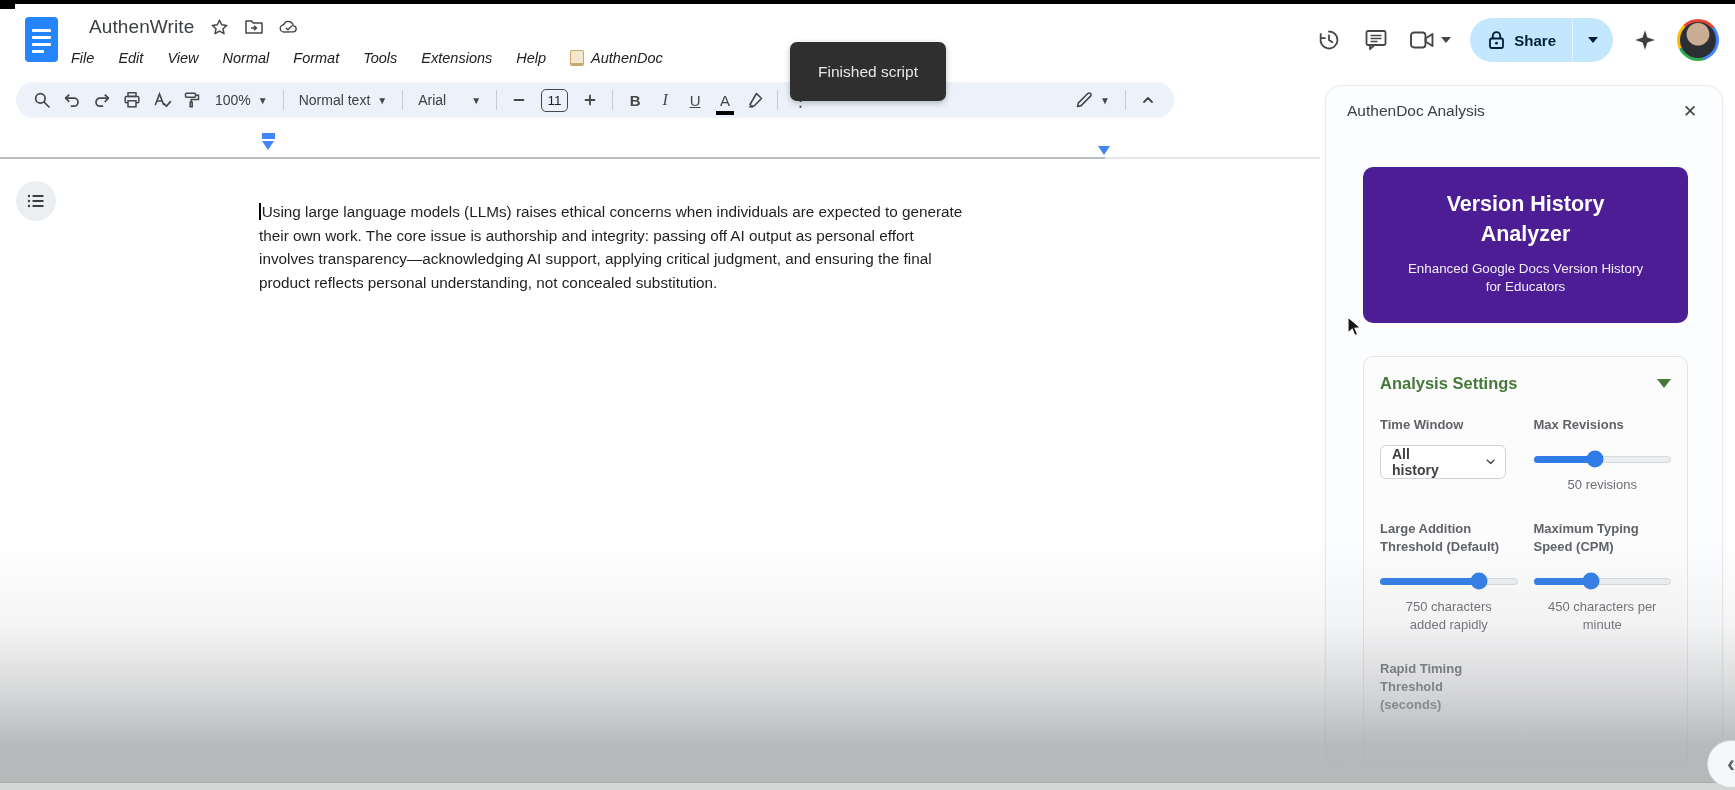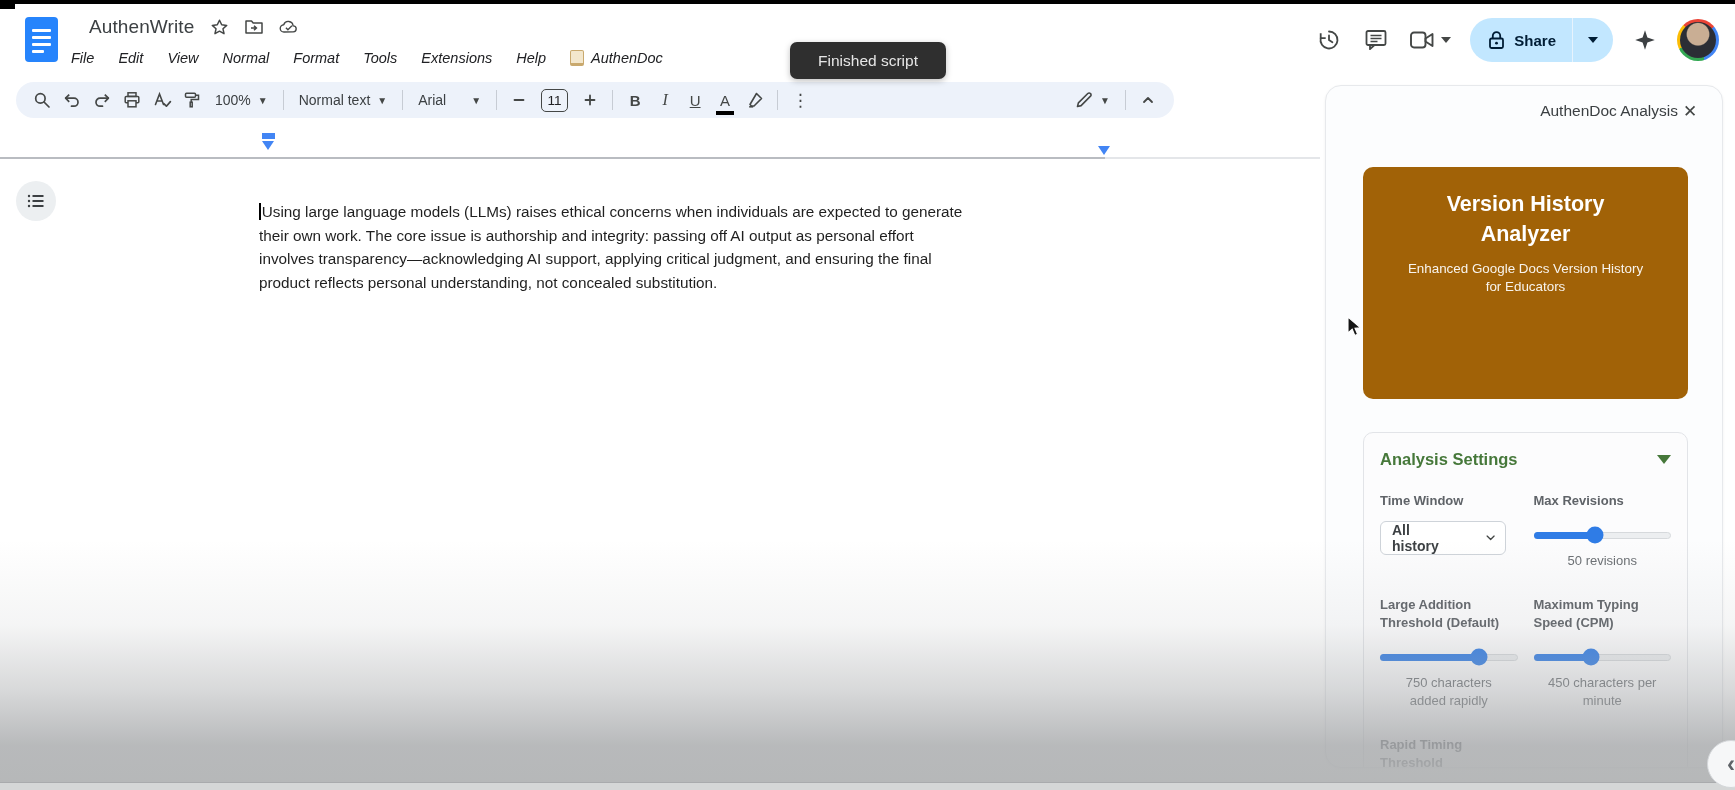--- a/index.html
+++ b/index.html
@@ -53,21 +53,21 @@
   .fmt { font-size:15px; color:#444746; width:26px; text-align:center; }
   .fmt.b { font-weight:800; }
   .fmt.i { font-family:"Liberation Serif",serif; font-style:italic; font-size:16px; }
   .fmt.u { text-decoration:underline; }
   .acolor { position:relative; width:26px; text-align:center; }
   .acolor .bar { position:absolute; left:5px; right:5px; bottom:-1px; height:4px; background:#000; }
   .tb-spacer { flex:1; }
   .dots { font-size:17px; color:#444746; letter-spacing:0; }
 
   
-  .tooltip { position:absolute; left:790px; top:42px; width:156px; height:37px; background:#2f2f2f; border-radius:7px;
+  .tooltip { position:absolute; left:790px; top:42px; width:156px; height:59px; background:#2f2f2f; border-radius:7px;
              display:flex; align-items:center; justify-content:center; color:#e6e6e6; font-size:15.5px; z-index:40;
              box-shadow:0 2px 6px rgba(0,0,0,.25); }
 
   
   .ruler-line-a { position:absolute; top:157px; left:0; width:1105px; height:2px; background:#b9bcc1; }
   .ruler-line-b { position:absolute; top:157px; left:1105px; width:215px; height:2px; background:#e4e6e9; }
   .ind-left-bar { position:absolute; left:262px; top:133px; width:13px; height:6px; background:#4285f4; }
   .ind-left-tri { position:absolute; left:262px; top:141px; width:0; height:0;
                   border-left:6.5px solid transparent; border-right:6.5px solid transparent; border-top:9px solid #4285f4; }
   .ind-right-tri { position:absolute; left:1098px; top:146px; width:0; height:0;
@@ -78,25 +78,25 @@
                  background:#eceff1; display:flex; align-items:center; justify-content:center; }
 
   
   .doc-text { position:absolute; left:259px; top:200px; color:#1f1f1f; font-size:15.3px; line-height:23.6px; }
   .doc-line { white-space:nowrap; }
   .caret-cursor { display:inline-block; width:1.7px; height:17px; background:#000; vertical-align:-3px; margin-right:1px; }
 
   
   .sidebar { position:absolute; left:1325px; top:85px; width:398px; height:683px; background:#fcfdfe;
              border:1px solid #e7e9ec; border-radius:16px; box-shadow:0 1px 3px rgba(0,0,0,.06); overflow:hidden; }
-  .sb-header { display:flex; align-items:center; justify-content:flex-end; padding:13px 20px 10px 21px; }
+  .sb-header { display:flex; align-items:center; justify-content:space-between; padding:13px 20px 10px 21px; }
   .sb-title { font-size:15.5px; color:#3c4043; }
   .sb-close { font-size:17px; color:#444746; width:24px; height:24px; display:flex; align-items:center; justify-content:center; }
 
-  .hero-card { margin:34px 34px 0 37px; height:232px; background:#a16207; border-radius:10px;
+  .hero-card { margin:34px 34px 0 37px; height:156px; background:#4c1d95; border-radius:10px;
                display:flex; flex-direction:column; align-items:center; padding-top:22px; }
   .hero-title { color:#fff; font-size:21.5px; font-weight:700; text-align:center; line-height:30px; width:250px; }
   .hero-sub { color:rgba(255,255,255,.93); font-size:13.4px; text-align:center; line-height:18px; width:250px; margin-top:11px; }
 
   .settings-card { margin:33px 34px 0 37px; height:420px; background:#fcfcfd; border:1px solid #e2e4e8; border-radius:10px; padding:17px 16px; }
   .settings-head { display:flex; align-items:center; justify-content:space-between; }
   .settings-title { font-size:16.5px; font-weight:700; color:#46783a; }
   .settings-tri { width:0; height:0; border-left:7px solid transparent; border-right:7px solid transparent; border-top:9px solid #46783a; }
   .settings-grid { display:grid; grid-template-columns:1fr 1fr; column-gap:16px; row-gap:26px; margin-top:23px; }
   .field-label { font-size:13px; color:#5f6368; font-weight:600; line-height:18px; }

